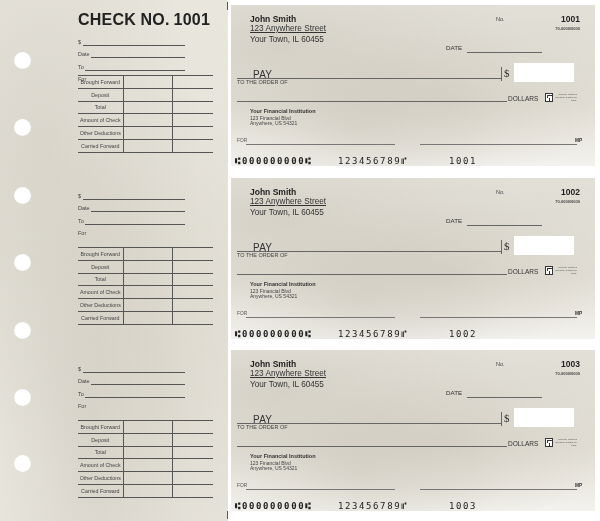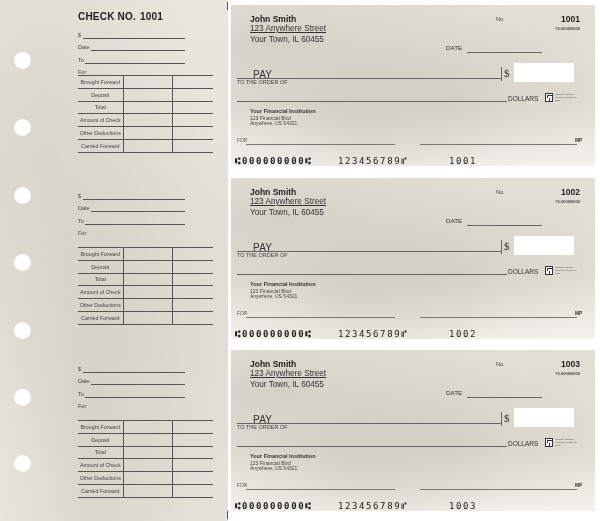--- a/index.html
+++ b/index.html
@@ -18,21 +18,21 @@
         linear-gradient(180deg, #e9e6de 0%, #e4e1d8 50%, #e8e5dd 100%);
     }
     .tear-mark { position: absolute; width: 1px; height: 8px; background: #555; }
 
     .hole {
       position: absolute; left: 14px; width: 17px; height: 17px; border-radius: 50%;
       background: #ffffff; box-shadow: inset 0 0 1px rgba(0,0,0,0.08);
     }
 
     .stub { position: absolute; left: 78px; width: 135px; }
-    .stub-title { font-size: 10px; font-weight: bold; letter-spacing: 0.2px; color: #222; }
+    .stub-title { font-size: 16px; font-weight: bold; letter-spacing: 0.2px; color: #222; }
     .stub-title .num { margin-left: 4px; }
     .stub-line-row { position: relative; height: 12.5px; font-size: 5.5px; color: #444; }
     .stub-line-row .lbl { position: absolute; left: 0; bottom: 2px; }
     .stub-line-row .rule { position: absolute; bottom: 1px; height: 0; border-bottom: 0.8px solid #555; }
 
     .stub-table { position: absolute; left: 0; width: 135px; border-collapse: collapse; }
     .stub-table td {
       height: 12.8px; font-size: 5.3px; color: #444; text-align: center;
       border-top: 0.8px solid #555; padding: 0;
     }
@@ -43,20 +43,21 @@
 
     
     .check {
       position: absolute; left: 231px; width: 364px; height: 161px;
       background:
         radial-gradient(ellipse at 15% 25%, rgba(196,192,180,0.5), transparent 55%),
         radial-gradient(ellipse at 60% 60%, rgba(205,200,188,0.55), transparent 55%),
         radial-gradient(ellipse at 85% 20%, rgba(215,212,202,0.45), transparent 50%),
         radial-gradient(ellipse at 35% 75%, rgba(200,196,184,0.45), transparent 45%),
         linear-gradient(180deg, #e7e4dc 0%, #e2dfd6 60%, #ebe8e1 82%, #f3f2ee 100%);
+      text-align: right;
     }
     .check .abs { position: absolute; }
     .owner-name { left: 19px; top: 9px; font-size: 8.5px; font-weight: bold; color: #222; }
     .owner-addr1 { left: 19px; top: 19px; font-size: 8.2px; color: #333; text-decoration: underline; }
     .owner-addr2 { left: 19px; top: 29.5px; font-size: 8.2px; color: #333; }
 
     .no-label { left: 265px; top: 11px; font-size: 5.5px; color: #444; }
     .check-num { right: 15px; top: 9px; font-size: 8.5px; font-weight: bold; color: #222; }
     .routing-frac { right: 15px; top: 21px; font-size: 4px; color: #444; font-weight: bold; }
 

